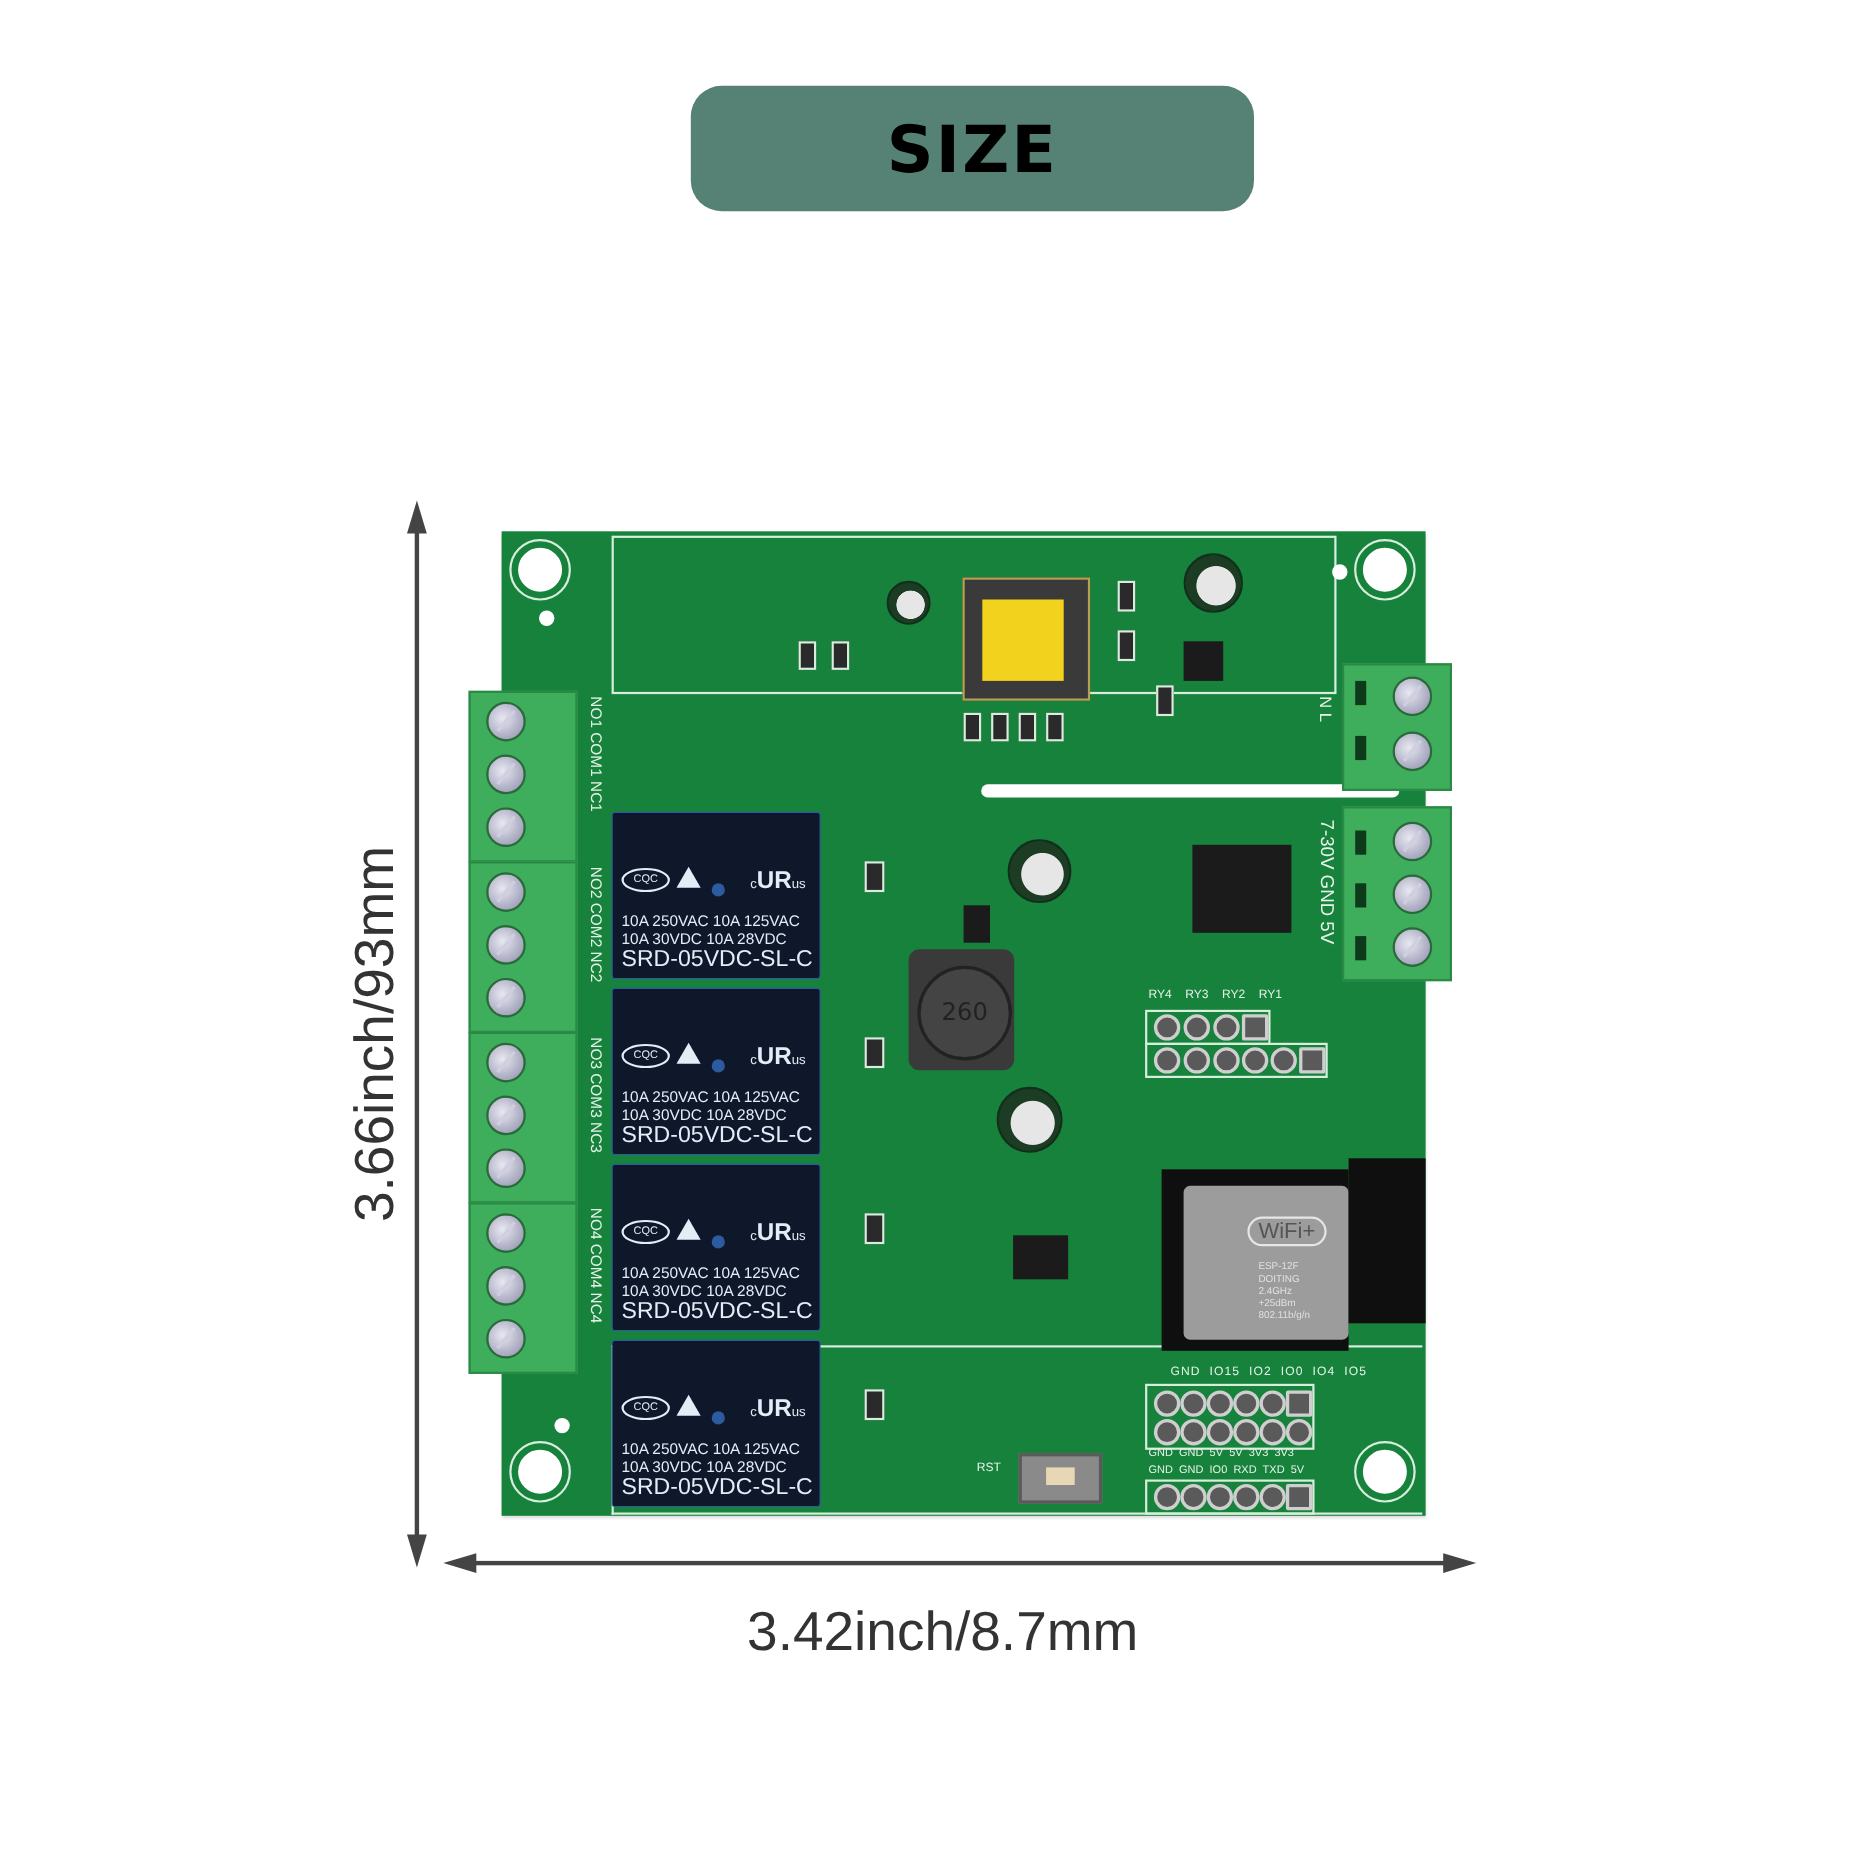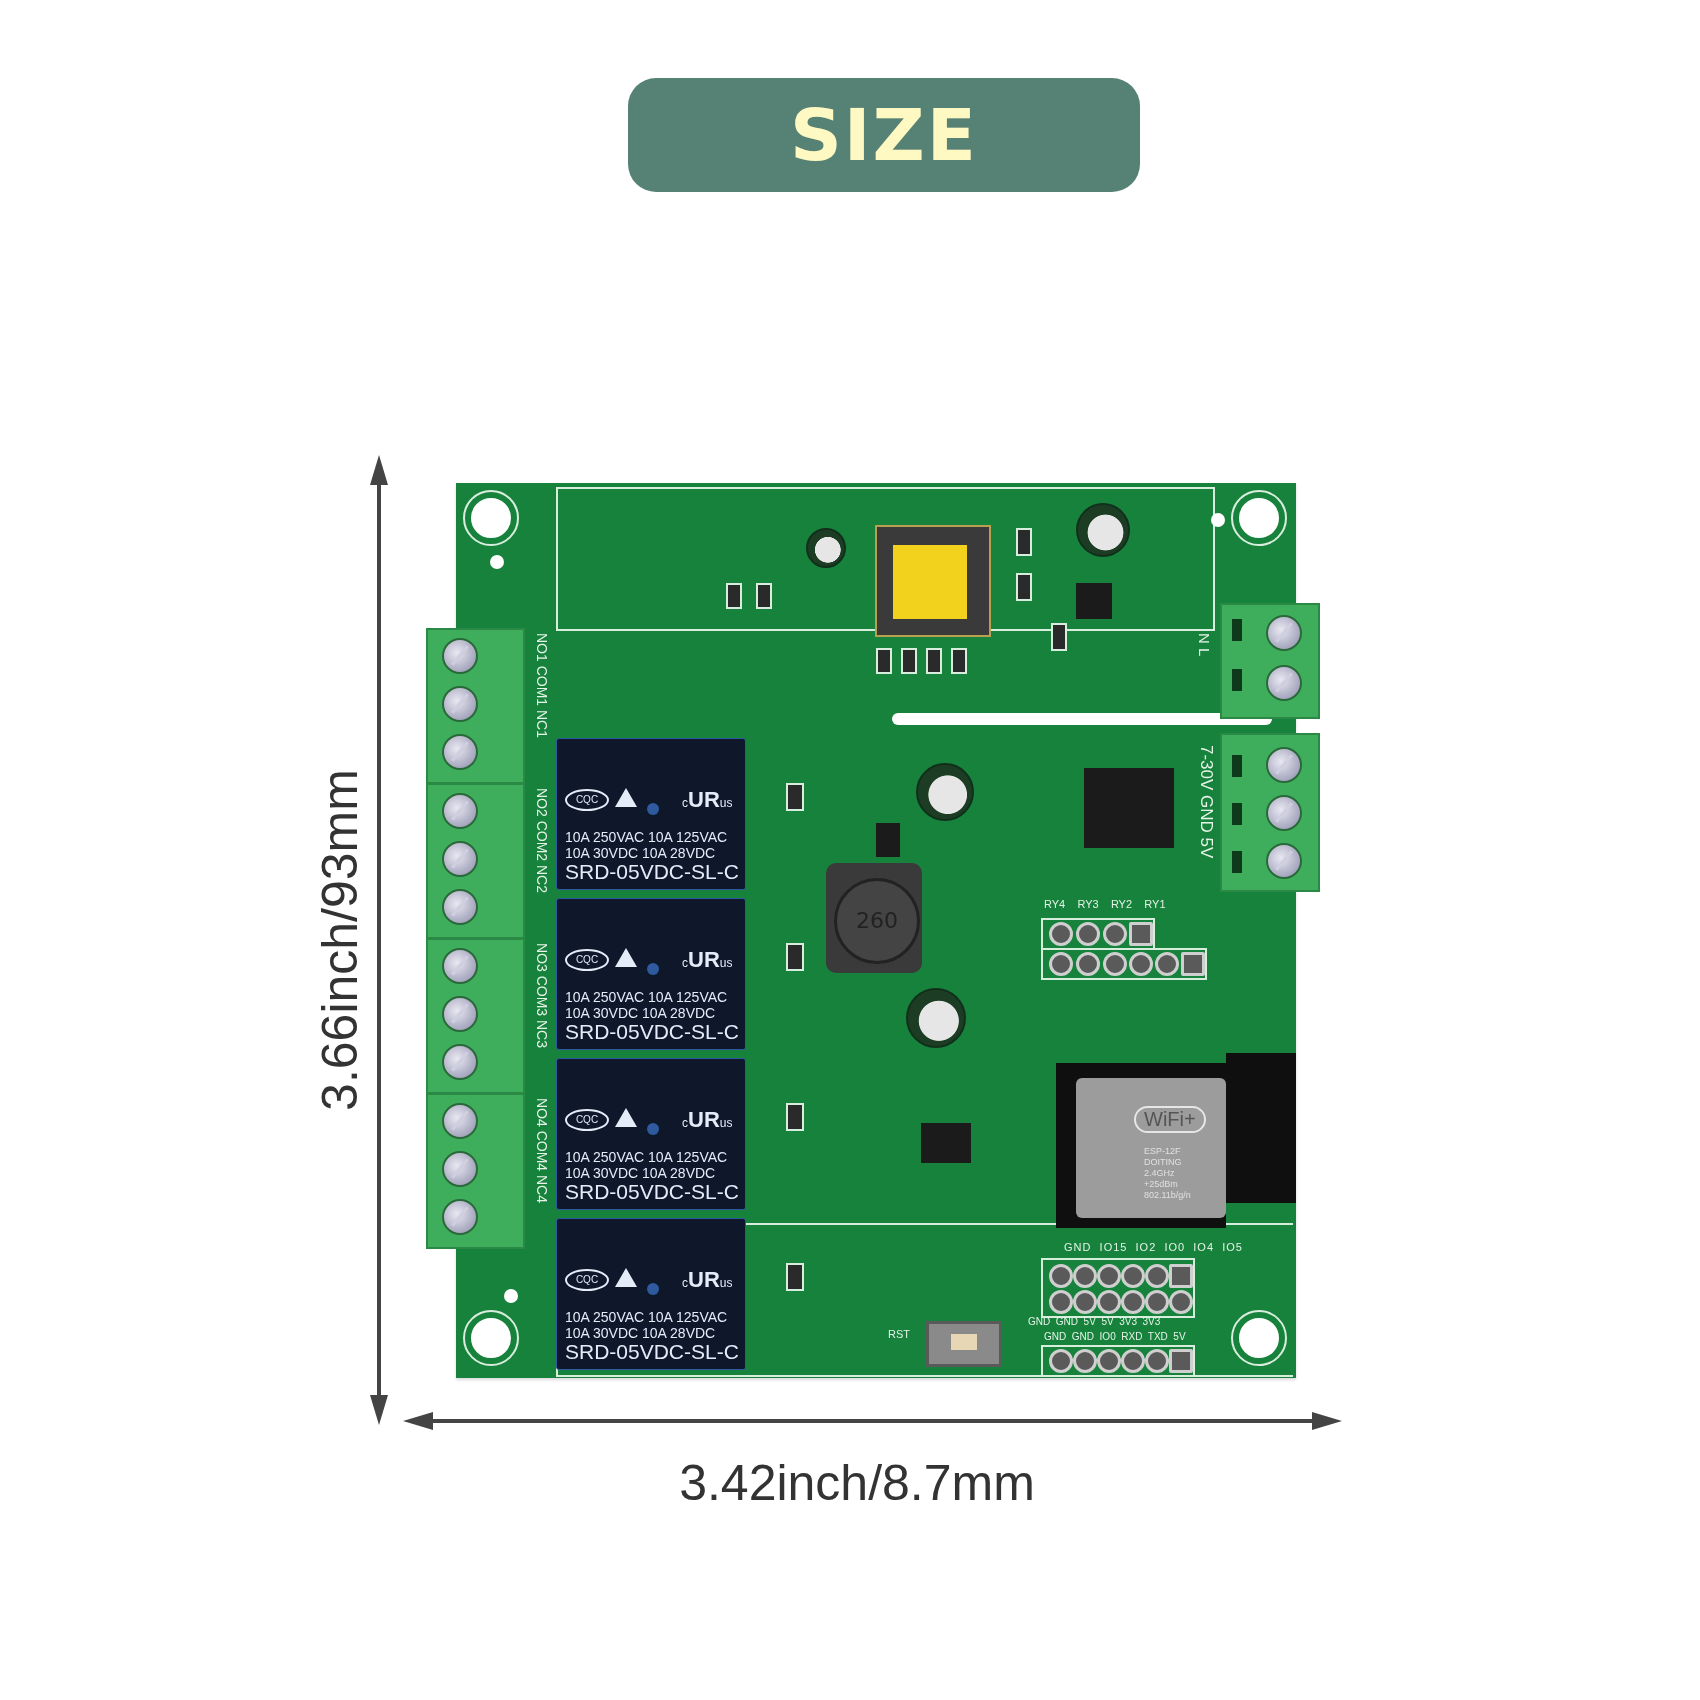--- a/index.html
+++ b/index.html
@@ -1,18 +1,18 @@
 <!DOCTYPE html>
 <html><head>
 <meta charset="utf-8">
 <style>
   html,body{margin:0;padding:0;background:#ffffff;}
   body{width:1700px;height:1700px;position:relative;overflow:hidden;font-family:"DejaVu Sans",sans-serif;}
   .badge{position:absolute;left:628px;top:78px;width:512px;height:114px;background:#568175;border-radius:28px;display:flex;align-items:center;justify-content:center;}
-  .badge span{color:#fef9c3;font-family:"DejaVu Sans",sans-serif;font-weight:bold;font-size:72px;letter-spacing:2px;}
+  .badge span{color:#000000;font-family:"DejaVu Sans",sans-serif;font-weight:bold;font-size:59px;letter-spacing:2px;}
   .vline{position:absolute;left:377px;top:470px;width:4px;height:940px;background:#444;}
   .hline{position:absolute;left:420px;top:1419px;width:910px;height:4px;background:#444;}
   .arrow{position:absolute;width:0;height:0;}
   .arr-up{left:370px;top:455px;border-left:9px solid transparent;border-right:9px solid transparent;border-bottom:30px solid #444;}
   .arr-down{left:370px;top:1395px;border-left:9px solid transparent;border-right:9px solid transparent;border-top:30px solid #444;}
   .arr-left{left:403px;top:1412px;border-top:9px solid transparent;border-bottom:9px solid transparent;border-right:30px solid #444;}
   .arr-right{left:1312px;top:1412px;border-top:9px solid transparent;border-bottom:9px solid transparent;border-left:30px solid #444;}
   .dim-v{position:absolute;left:340px;top:940px;transform:translate(-50%,-50%) rotate(-90deg);white-space:nowrap;font-family:"Liberation Sans",sans-serif;font-size:50px;color:#333;}
   .dim-h{position:absolute;left:857px;top:1483px;transform:translate(-50%,-50%);white-space:nowrap;font-family:"Liberation Sans",sans-serif;font-size:50px;color:#333;}
 
@@ -239,21 +239,21 @@
     <div class="pin" style="left:78px;top:4px;"></div>
     <div class="pin" style="left:102px;top:4px;"></div>
     <div class="pin sq" style="left:126px;top:4px;"></div>
     <div class="pin" style="left:6px;top:30px;"></div>
     <div class="pin" style="left:30px;top:30px;"></div>
     <div class="pin" style="left:54px;top:30px;"></div>
     <div class="pin" style="left:78px;top:30px;"></div>
     <div class="pin" style="left:102px;top:30px;"></div>
     <div class="pin" style="left:126px;top:30px;"></div>
   </div>
-  <div class="silk" style="left:572px;top:833px;font-size:10px;">
+  <div class="silk" style="left:588px;top:833px;font-size:10px;">
     <span>GND</span>&nbsp;
     <span>GND</span>&nbsp;
     <span>5V</span>&nbsp;
     <span>5V</span>&nbsp;
     <span>3V3</span>&nbsp;
     <span>3V3</span>
   </div>
   <div class="silk" style="left:588px;top:848px;font-size:10px;">
     <span>GND</span>&nbsp;
     <span>GND</span>&nbsp;

